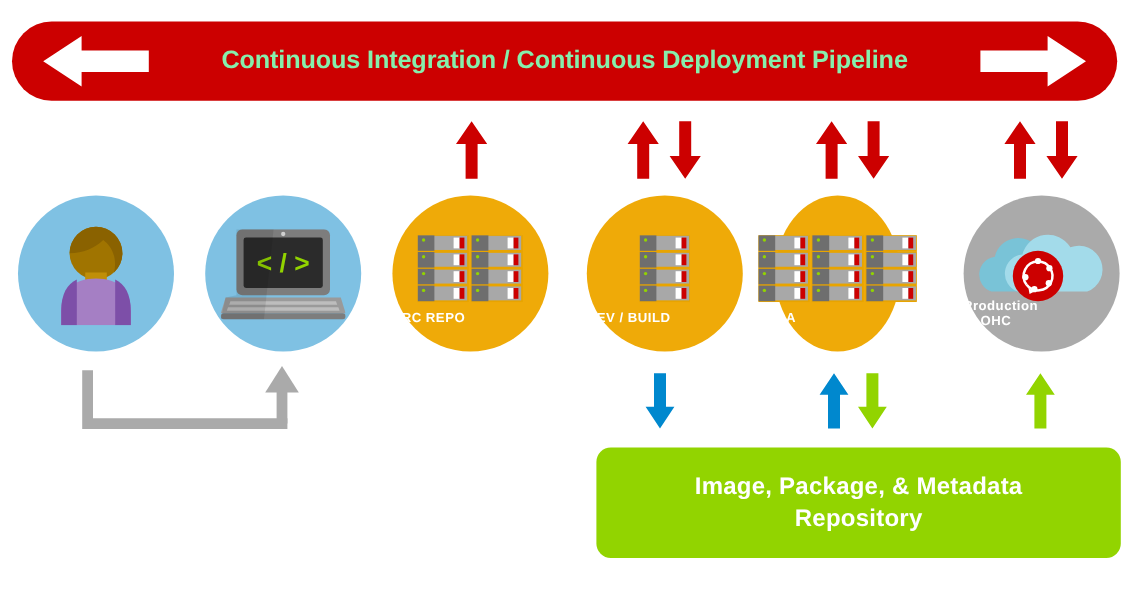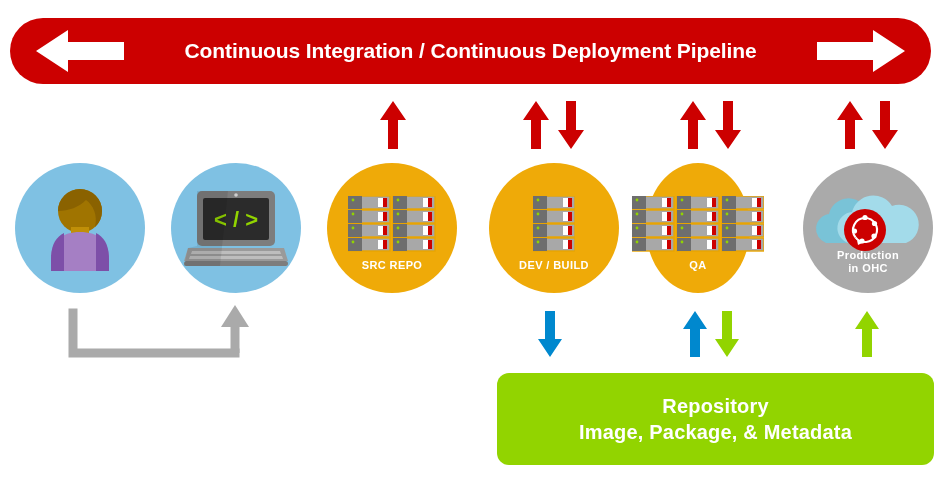--- a/index.html
+++ b/index.html
@@ -31,21 +31,21 @@
   }
   .pipeline-title {
     position: absolute;
     left: 0;
     top: 0;
     width: 921px;
     height: 66px;
     display: flex;
     align-items: center;
     justify-content: center;
-    color: #ffffff;
+    color: #86efac;
     font-size: 21px;
     font-weight: bold;
     letter-spacing: -0.1px;
     white-space: nowrap;
   }
   .banner-arrow {
     position: absolute;
     top: 50%;
     transform: translateY(-50%);
     width: 92px;
@@ -57,21 +57,20 @@
   
   .node {
     position: absolute;
     border-radius: 50%;
     box-sizing: border-box;
   }
   .node-label {
     position: absolute;
     left: 0;
     width: 100%;
-    text-align: center;
     color: #ffffff;
     font-size: 11px;
     font-weight: bold;
     letter-spacing: 0.4px;
     line-height: 13px;
   }
   .node-icon {
     position: absolute;
     left: 50%;
     transform: translateX(-50%);
@@ -358,22 +357,22 @@
   <svg class="varrow" style="left:713px; top:310px;" width="28" height="48" viewBox="0 0 28 48">
     <path d="M14 47 L26 29 L19 29 L19 1 L9 1 L9 29 L2 29 Z" fill="#92d400"></path>
   </svg>
 
   <svg class="varrow" style="left:853px; top:310px;" width="28" height="48" viewBox="0 0 28 48">
     <path d="M14 1 L26 19 L19 19 L19 47 L9 47 L9 19 L2 19 Z" fill="#92d400"></path>
   </svg>
 
   <div class="repo-box">
     <div class="repo-text">
+      <div>Image, Package, &amp; Metadata</div>
       <div>Repository</div>
-      <div>Image, Package, &amp; Metadata</div>
     </div>
   </div>
 
   <svg class="feedback-connector" viewBox="0 0 200 62">
     <path d="M13 8 L13 48 L175 48" stroke="#aaaaaa" stroke-width="9" fill="none" stroke-linecap="square"></path>
     <path d="M175 48 L175 20" stroke="#aaaaaa" stroke-width="9" fill="none"></path>
     <path d="M175 0 L189 22 L161 22 Z" fill="#aaaaaa"></path>
   </svg>
 
 </div>

